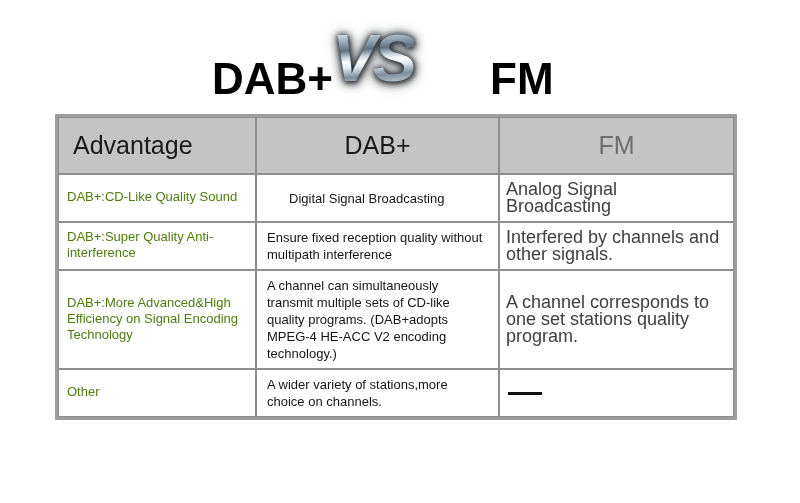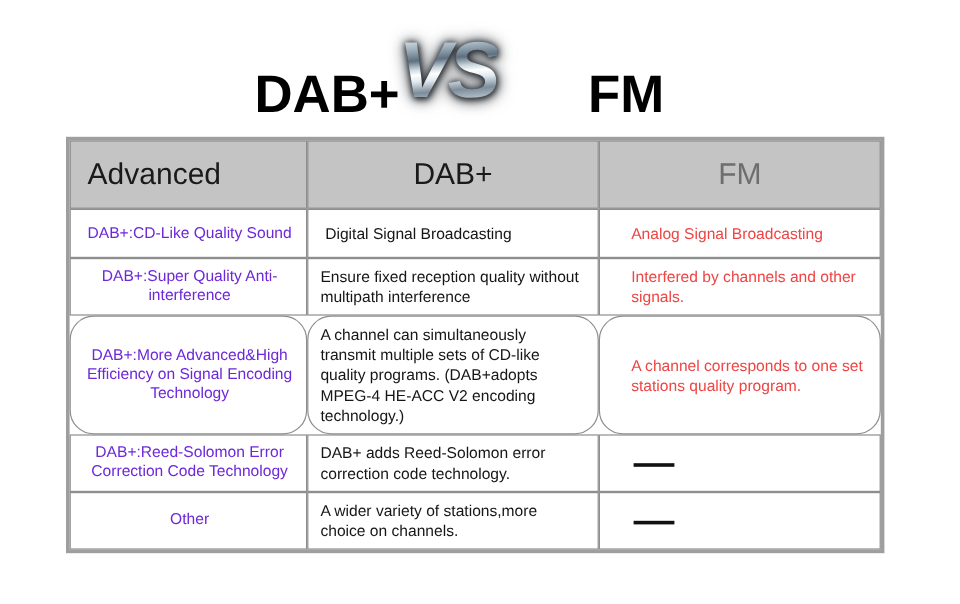--- a/index.html
+++ b/index.html
@@ -116,54 +116,54 @@
     text-align: center;
   }
   th.h-fm {
     font-size: 25px;
     color: #6e6e6e;
     text-align: center;
   }
 
   td.col-adv {
     font-size: 13px;
-    color: #6d28d9;
+    color: #4d7c0f;
     padding: 4px 6px 6px 8px;
     line-height: 16px;
-    text-align: center;
+    text-align: left;
   }
   td.col-dab {
     font-size: 13px;
     color: #161616;
     padding: 6px 10px 6px 10px;
     line-height: 17px;
     text-align: left;
   }
   td.col-fm {
-    font-size: 13px;
-    color: #ef4444;
-    padding: 6px 10px 6px 26px;
+    font-size: 18px;
+    color: #404040;
+    padding: 6px 10px 6px 6px;
     line-height: 17px;
     text-align: left;
   }
   td.col-dab.center-text {
-    padding-left: 14px;
+    padding-left: 32px;
   }
   td.col-fm .dash {
     display: inline-block;
     width: 34px;
     border-top: 3px solid #111111;
     vertical-align: middle;
     margin-left: 2px;
   }
 
   tr.r1 td { height: 41px; }
   tr.r2 td { height: 50px; }
   tr.r3 td { height: 45px; }
-  tr.r4 td { height: 65px; border-radius: 20px; }
+  tr.r4 td { height: 65px; }
   tr.r5 td { height: 44px; }
   tr.r6 td { height: 45px; }
 </style>
 </head>
 <body>
 
 <div id="title-banner">
   <div id="title-dab">DAB+</div>
   <div id="title-vs">VS</div>
   <div id="title-fm">FM</div>
@@ -171,46 +171,41 @@
 
 <div id="compare-table">
   <table class="cmp">
     <colgroup>
       <col class="c1">
         <col class="c2">
         <col class="c3">
     </colgroup>
     <thead>
       <tr>
-        <th class="h-adv">Advanced</th>
+        <th class="h-adv">Advantage</th>
         <th class="h-dab">DAB+</th>
         <th class="h-fm">FM</th>
       </tr>
     </thead>
     <tbody>
       <tr class="r1">
         <td class="col-adv">DAB+:CD-Like Quality Sound</td>
         <td class="col-dab center-text">Digital Signal Broadcasting</td>
         <td class="col-fm">Analog Signal Broadcasting</td>
       </tr>
       <tr class="r3">
         <td class="col-adv">DAB+:Super Quality Anti-interference</td>
         <td class="col-dab">Ensure fixed reception quality without multipath interference</td>
         <td class="col-fm">Interfered by channels and other signals.</td>
       </tr>
       <tr class="r4">
         <td class="col-adv">DAB+:More Advanced&amp;High Efficiency on Signal Encoding Technology</td>
         <td class="col-dab">A channel can simultaneously transmit multiple sets of CD-like quality programs. (DAB+adopts MPEG-4 HE-ACC V2 encoding technology.)</td>
         <td class="col-fm">A channel corresponds to one set stations quality program.</td>
       </tr>
-      <tr class="r5">
-        <td class="col-adv">DAB+:Reed-Solomon Error Correction Code Technology</td>
-        <td class="col-dab">DAB+ adds Reed-Solomon error correction code technology.</td>
-        <td class="col-fm"><span class="dash"></span></td>
-      </tr>
       <tr class="r6">
         <td class="col-adv">Other</td>
         <td class="col-dab">A wider variety of stations,more choice on channels.</td>
         <td class="col-fm"><span class="dash"></span></td>
       </tr>
     </tbody>
   </table>
 </div>
 
 </body></html>

